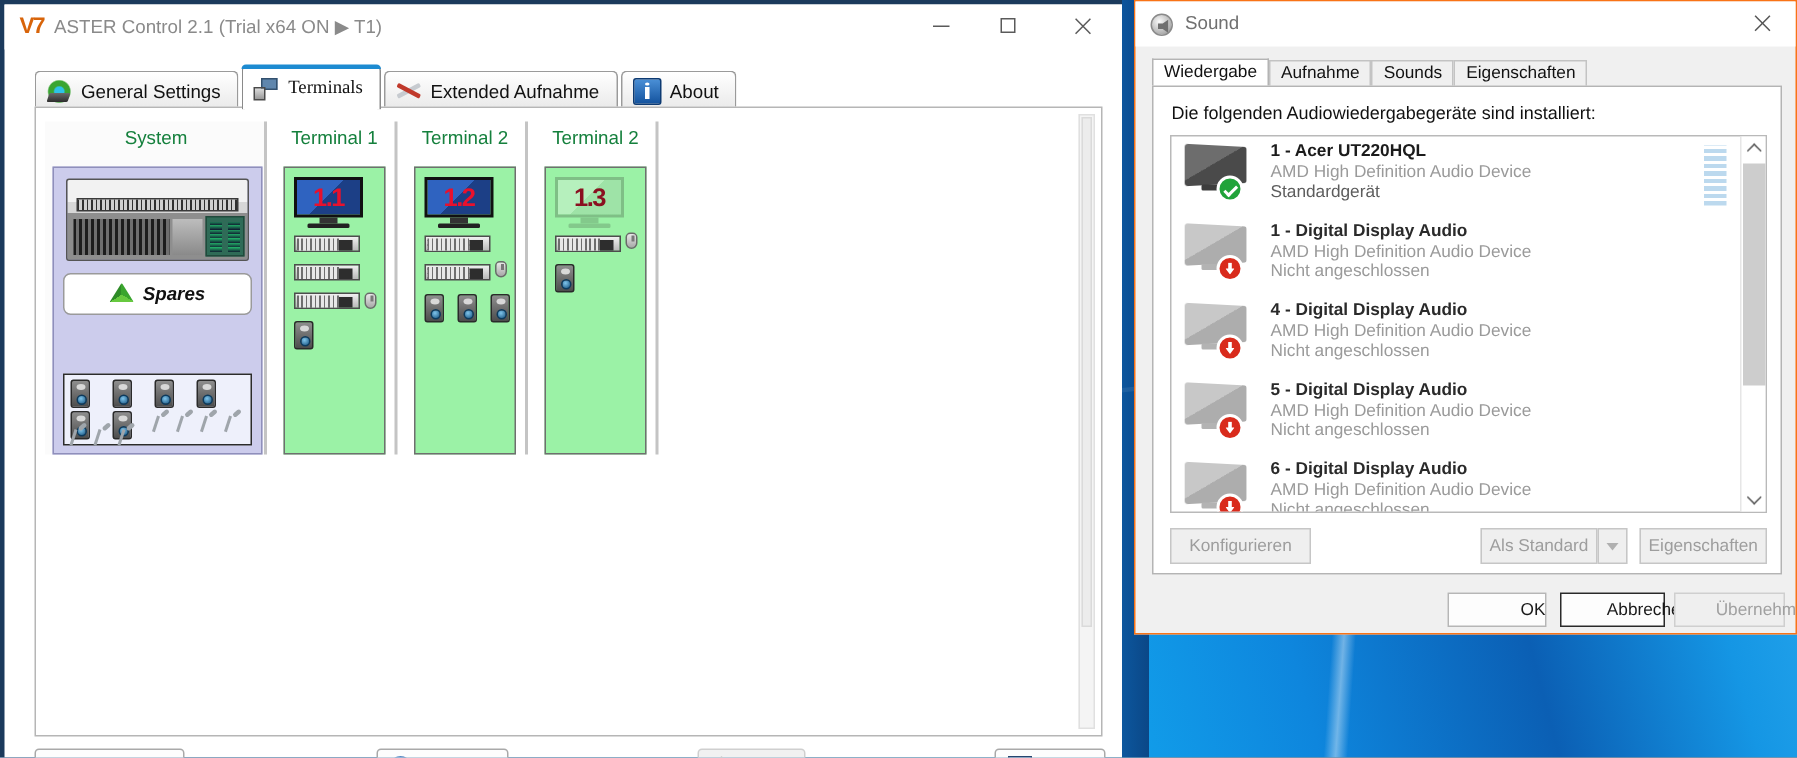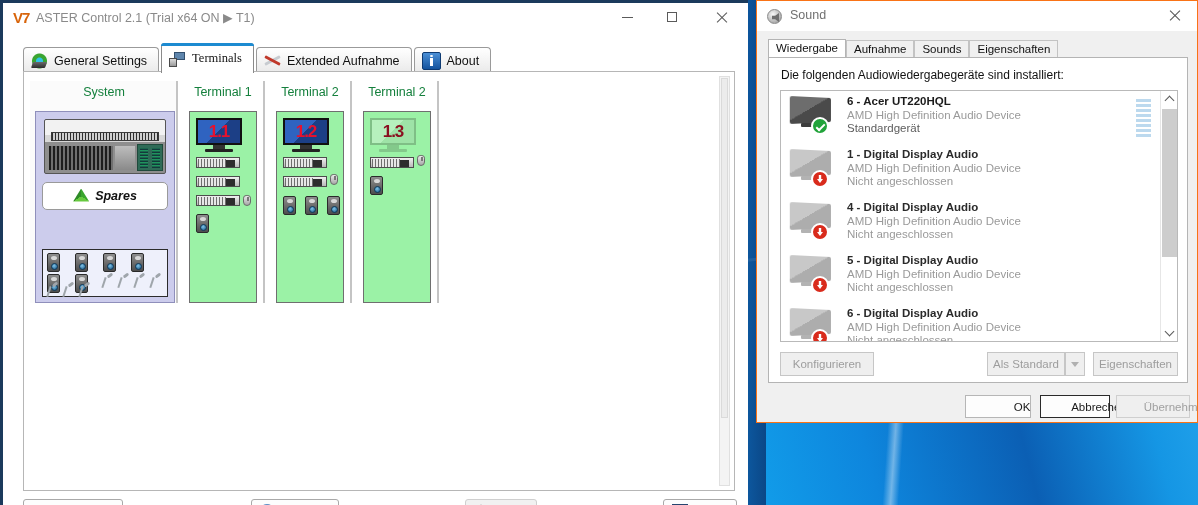--- a/index.html
+++ b/index.html
@@ -363,21 +363,21 @@
     <div id="snd-caption" data-name="sound-caption">Die folgenden Audiowiedergabegeräte sind installiert:</div>
 
     <div id="snd-list" data-name="playback-device-list">
 
       <div class="dev" data-name="list-item">
         <div class="devicon" data-name="monitor-audio-icon">
           <div class="panel" data-name="monitor-panel"></div>
           <div class="foot" data-name="monitor-foot"></div>
           <div class="badge ok" data-name="default-device-badge-icon"></div>
         </div>
-        <div class="dn" data-name="device-name">6 - Acer UT220HQL</div>
+        <div class="dn" data-name="device-name">1 - Acer UT220HQL</div>
         <div class="dd" data-name="device-driver">AMD High Definition Audio Device</div>
         <div class="ds" data-name="device-status">Standardgerät</div>
         <div class="vu" data-name="volume-meter"></div>
       </div>
 
       <div class="dev muted" data-name="list-item">
         <div class="devicon" data-name="monitor-audio-icon">
           <div class="panel" data-name="monitor-panel"></div>
           <div class="foot" data-name="monitor-foot"></div>
           <div class="badge dis" data-name="disconnected-badge-icon"></div>

